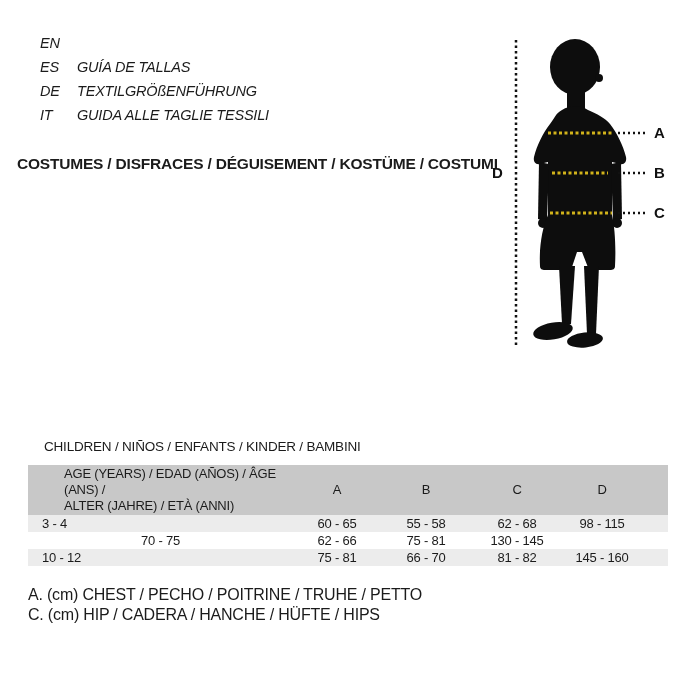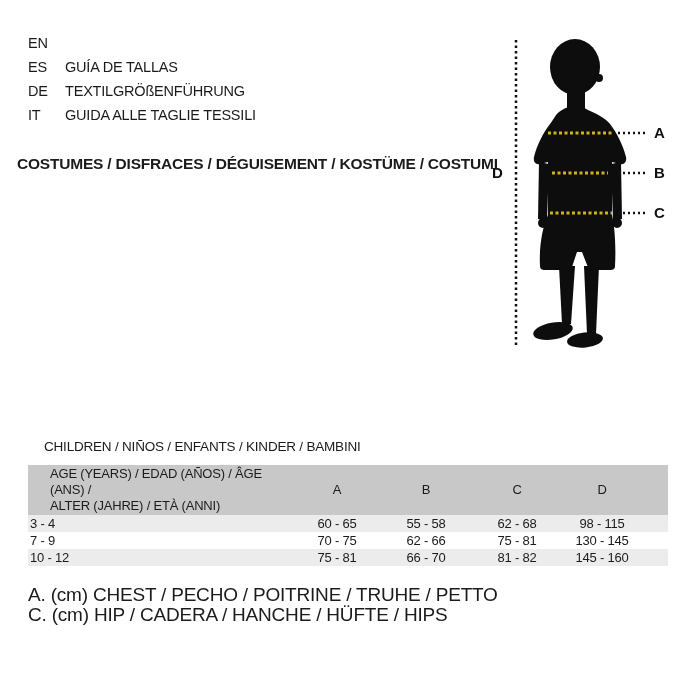--- a/index.html
+++ b/index.html
@@ -2,43 +2,43 @@
 <html><head>
 <meta charset="utf-8">
 <style>
   html,body{margin:0;padding:0;}
   body{
     width:700px;height:700px;position:relative;background:#ffffff;
     font-family:"Liberation Sans",sans-serif;color:#1b1b1b;
     letter-spacing:-0.2px; overflow:hidden;
   }
   
-  .lang-list{position:absolute;left:28px;top:31px;}
+  .lang-list{position:absolute;left:40px;top:31px;font-style:italic;}
   .lang-row{display:flex;line-height:24px;font-size:14.5px;}
   .lang-code{width:37px;flex:0 0 37px;}
   
   .category-title{position:absolute;left:17px;top:155px;font-size:15.5px;font-weight:bold;}
   
   .figure-wrap{position:absolute;left:480px;top:28px;width:200px;height:325px;}
   .figure-wrap svg{display:block;}
   .measure-label{font-size:15px;font-weight:bold;fill:#111111;}
   
   .children-title{position:absolute;left:44px;top:439px;font-size:13.5px;}
   
   .size-table{position:absolute;left:28px;top:465px;width:640px;font-size:13px;}
   .trow{display:grid;grid-template-columns:265px 88px 90px 92px 78px 27px;align-items:center;}
   .thead{background:#c8c8c8;min-height:33px;line-height:16px;padding:1px 0;}
-  .thead .cell-age{padding-left:22px;}
+  .thead .cell-age{padding-left:22px;margin-left:14px;}
   .cell-val{text-align:center;}
   .drow{height:17px;}
-  .drow .cell-age{padding-left:2px;}
+  .drow .cell-age{padding-left:2px;margin-left:12px;}
   .drow:nth-child(odd){background:#ffffff;}
   .drow:nth-child(even){background:#ececec;}
   
-  .legend{position:absolute;left:28px;top:585px;font-size:19px;line-height:20.4px;}
+  .legend{position:absolute;left:28px;top:585px;font-size:16px;line-height:20.4px;}
 </style>
 </head>
 <body>
 
 <div class="lang-list">
   <div class="lang-row">
     <span class="lang-code">EN</span>
   </div>
   <div class="lang-row">
     <span class="lang-code">ES</span>
@@ -126,21 +126,20 @@
 
   <div class="trow drow">
     <div class="cell-age">3 - 4</div>
     <div class="cell-val">60 - 65</div>
     <div class="cell-val">55 - 58</div>
     <div class="cell-val">62 - 68</div>
     <div class="cell-val">98 - 115</div>
     <div></div>
   </div>
   <div class="trow drow">
-    <div class="cell-age">7 - 9</div>
     <div class="cell-val">70 - 75</div>
     <div class="cell-val">62 - 66</div>
     <div class="cell-val">75 - 81</div>
     <div class="cell-val">130 - 145</div>
     <div></div>
   </div>
   <div class="trow drow">
     <div class="cell-age">10 - 12</div>
     <div class="cell-val">75 - 81</div>
     <div class="cell-val">66 - 70</div>

